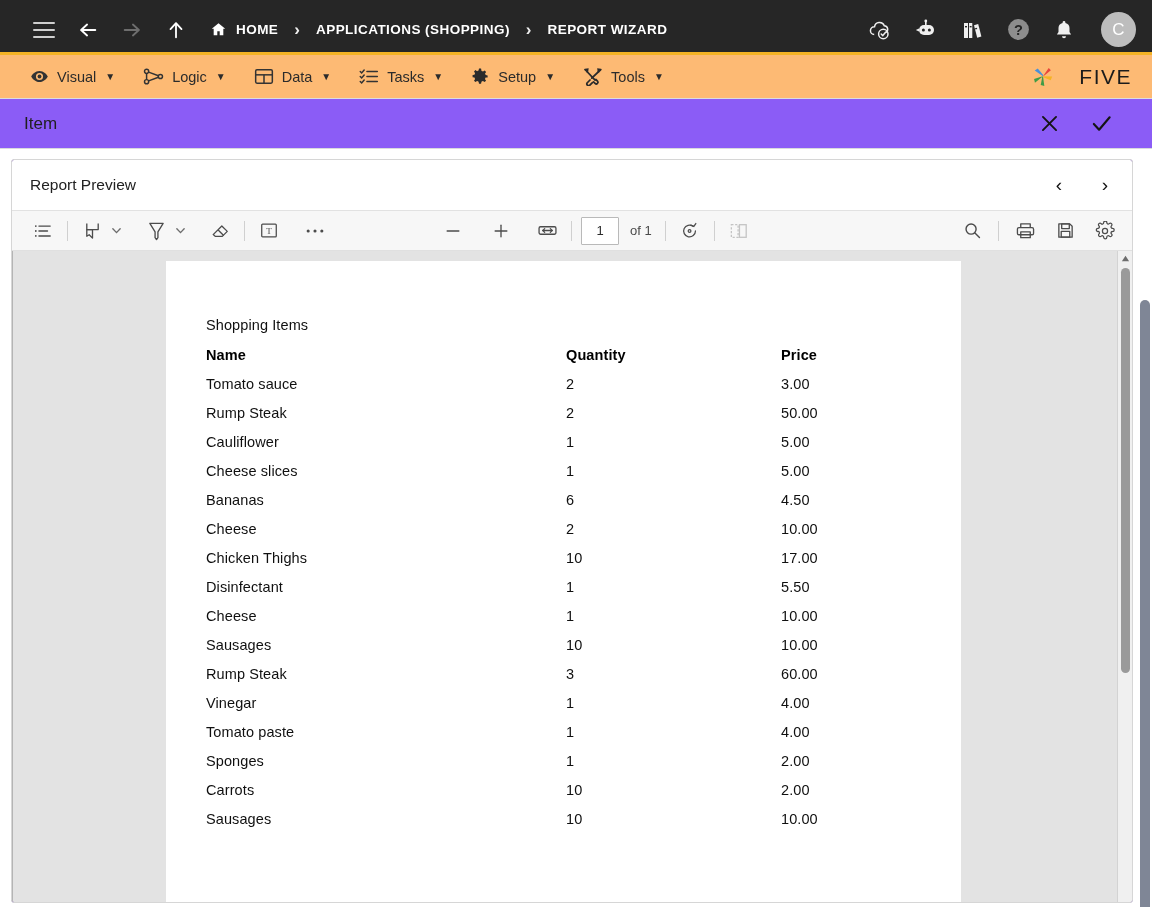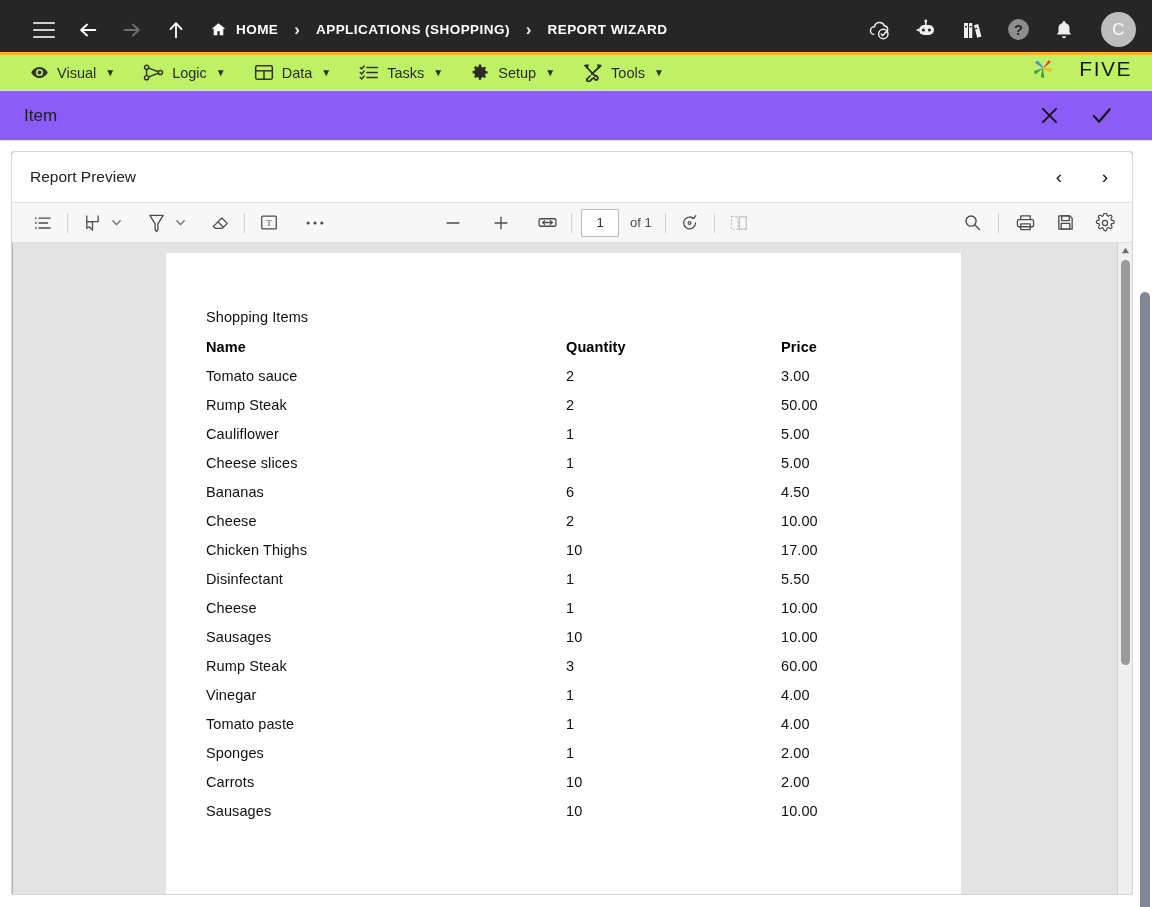--- a/index.html
+++ b/index.html
@@ -37,21 +37,21 @@
   .tb-right .ri { width: 26px; height: 26px; display: flex; align-items:center; justify-content:center; color:#f0f0f0; }
   .avatar {
     width: 35px; height: 35px; border-radius: 50%;
     background: #bdbdbd; color: #ffffff;
     display:flex; align-items:center; justify-content:center;
     font-size: 17px; margin-left: 4px;
   }
 
   
   .menubar {
-    height: 36px; background: #bef264; display: flex; 
+    height: 44px; background: #fdba74; display: flex; align-items: center;
     padding-left: 16px; border-bottom: 1px solid #dcdcdc; position: relative;
   }
   .menu-item {
     display: flex; align-items: center; gap: 8px;
     padding: 0 14px; height: 100%; cursor: default;
     font-size: 14.5px; color: #2b2b2b;
   }
   .menu-item .mi-ico { color: #3a3a3a; display: flex; }
   .caret { font-size: 10px; color: #2b2b2b; margin-left: 1px; }
   .logo { position: absolute; right: 20px; display: flex; align-items: center; gap: 22px; }

